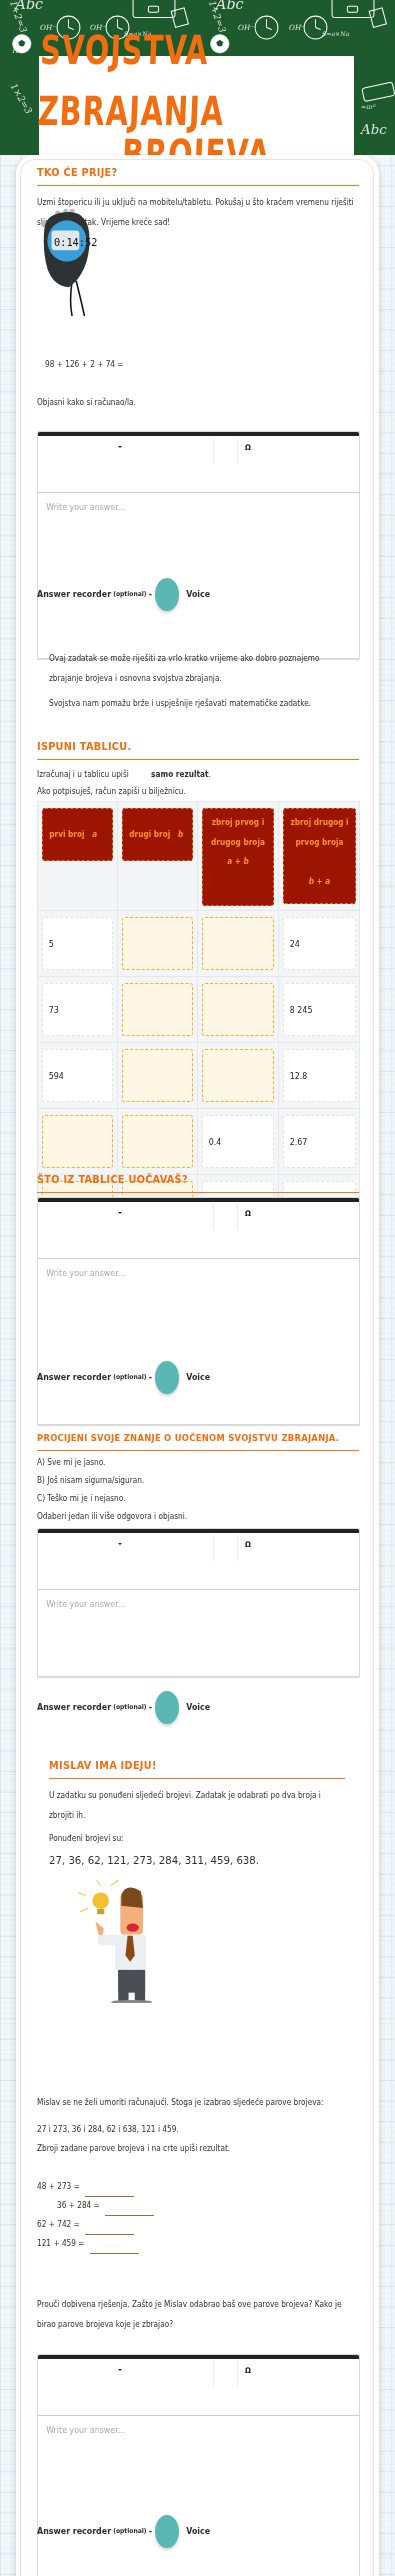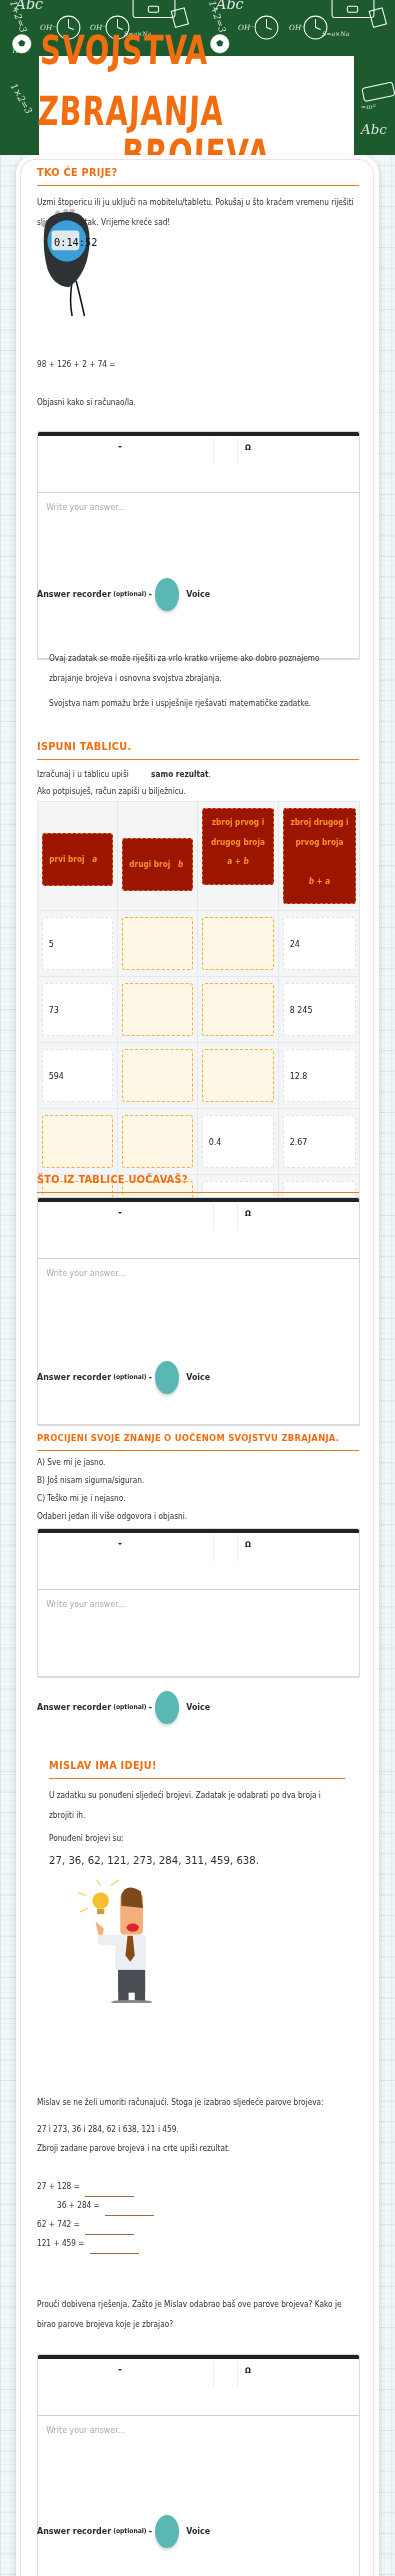--- a/index.html
+++ b/index.html
@@ -213,21 +213,21 @@
       <circle cx="50" cy="5" r="5" fill="#bbb"></circle>
       <circle cx="62" cy="4" r="5" fill="#bbb"></circle>
     <circle cx="6" cy="28" r="5" fill="#bbb"></circle>
     <path d="M8 40 Q10 6 58 6 Q96 8 96 60 Q96 108 70 140 L56 152 Q26 150 14 116 Q4 80 8 40 Z" fill="#2e3235"></path>
     <ellipse cx="52" cy="62" rx="38" ry="40" fill="#3a9fd8"></ellipse>
     <rect x="22" y="42" width="54" height="38" rx="6" fill="#dfe8ea"></rect>
     <text x="27" y="72" font-family="DejaVu Sans Mono, monospace" font-size="20" fill="#111">0:14:52</text>
   </svg>
 </div>
 
-<div class="p" style="top:355px;">98 + 126 + 2 + 74 =</div>
+<div class="p" style="top:355px;margin-left:8px;">98 + 126 + 2 + 74 =</div>
 <div class="p" style="top:393px;">Objasni kako si računao/la.</div>
 
 <div class="editor" style="top:431px;">
   <div class="editor-topbar"></div>
   <div class="editor-toolbar">
     <div class="tb-select">
         <span class="tb-caret"></span>
       </div>
     <div class="tb-sep1"></div>
     <div class="tb-sep2"></div>
@@ -245,27 +245,27 @@
 
 <div class="p" style="top:649px;left:49px;width:289px;">Ovaj zadatak se može riješiti za vrlo kratko vrijeme ako dobro poznajemo zbrajanje brojeva i osnovna svojstva zbrajanja.</div>
 <div class="p" style="top:694px;left:49px;width:289px;">Svojstva nam pomažu brže i uspješnije rješavati matematičke zadatke.</div>
 
 <div class="h-title" style="top:738px;">ISPUNI TABLICU.</div>
 <div class="p" style="top:765px;"><span>Izračunaj i u tablicu upiši </span><b>samo rezultat</b><span>.</span></div>
 <div class="p" style="top:782px;">Ako potpisuješ, račun zapiši u bilježnicu.</div>
 
 <div class="tbl">
   <div class="tcell thead-cell">
-    <div class="thead-box left" style="height:53px;padding-top:15.5px;margin-top:25px;"><span>prvi broj</span>&nbsp;&nbsp;&nbsp;<i>a</i></div>
+    <div class="thead-box left" style="height:53px;padding-top:15.5px;"><span>prvi broj</span>&nbsp;&nbsp;&nbsp;<i>a</i></div>
   </div>
   <div class="tcell thead-cell">
-    <div class="thead-box left" style="height:53px;padding-top:15.5px;margin-top:30px;"><span>drugi broj</span>&nbsp;&nbsp;&nbsp;<i>b</i></div>
+    <div class="thead-box left" style="height:53px;padding-top:15.5px;"><span>drugi broj</span>&nbsp;&nbsp;&nbsp;<i>b</i></div>
   </div>
   <div class="tcell thead-cell">
-    <div class="thead-box" style="height:77px;"><div>zbroj prvog i drugog broja</div><i>a + b</i></div>
+    <div class="thead-box" style="height:98px;"><div>zbroj prvog i drugog broja</div><i>a + b</i></div>
   </div>
   <div class="tcell thead-cell">
     <div class="thead-box" style="height:96px;">
         <div>zbroj drugog i prvog broja</div>
         <i style="display:block;margin-top:19.6px;">b + a</i>
       </div>
   </div>
 
   <div class="tcell trow-cell">
       <div class="given-box">5</div>
@@ -413,21 +413,21 @@
     <rect x="134" y="176" width="20" height="62" fill="#4b4f55"></rect>
     <rect x="166" y="176" width="20" height="62" fill="#4b4f55"></rect>
     <ellipse cx="160" cy="238" rx="40" ry="4" fill="#888"></ellipse>
   </svg>
 </div>
 
 <div class="p" style="top:2093px;">Mislav se ne želi umoriti računajući. Stoga je izabrao sljedeće parove brojeva:</div>
 <div class="p" style="top:2120px;">27 i 273, 36 i 284, 62 i 638, 121 i 459.</div>
 <div class="p" style="top:2139px;">Zbroji zadane parove brojeva i na crte upiši rezultat.</div>
 
-<div class="p" style="top:2177px;"><span>27 + 128 =</span><input class="fill-line" style=""></div>
+<div class="p" style="top:2177px;"><span>48 + 273 =</span><input class="fill-line" style=""></div>
 <div class="p" style="top:2196px;margin-left:20px;"><span>36 + 284 =</span><input class="fill-line" style=""></div>
 <div class="p" style="top:2215px;"><span>62 + 742 =</span><input class="fill-line" style=""></div>
 <div class="p" style="top:2234px;"><span>121 + 459 =</span><input class="fill-line" style=""></div>
 
 <div class="p" style="top:2295px;">Prouči dobivena rješenja. Zašto je Mislav odabrao baš ove parove brojeva? Kako je birao parove brojeva koje je zbrajao?</div>
 <div class="p" style="top:2332px;margin-top:28px;">U par rečenica odgovori na pitanja.</div>
 <div class="editor" style="top:2354px;">
   <div class="editor-topbar"></div>
   <div class="editor-toolbar">
     <div class="tb-select">

